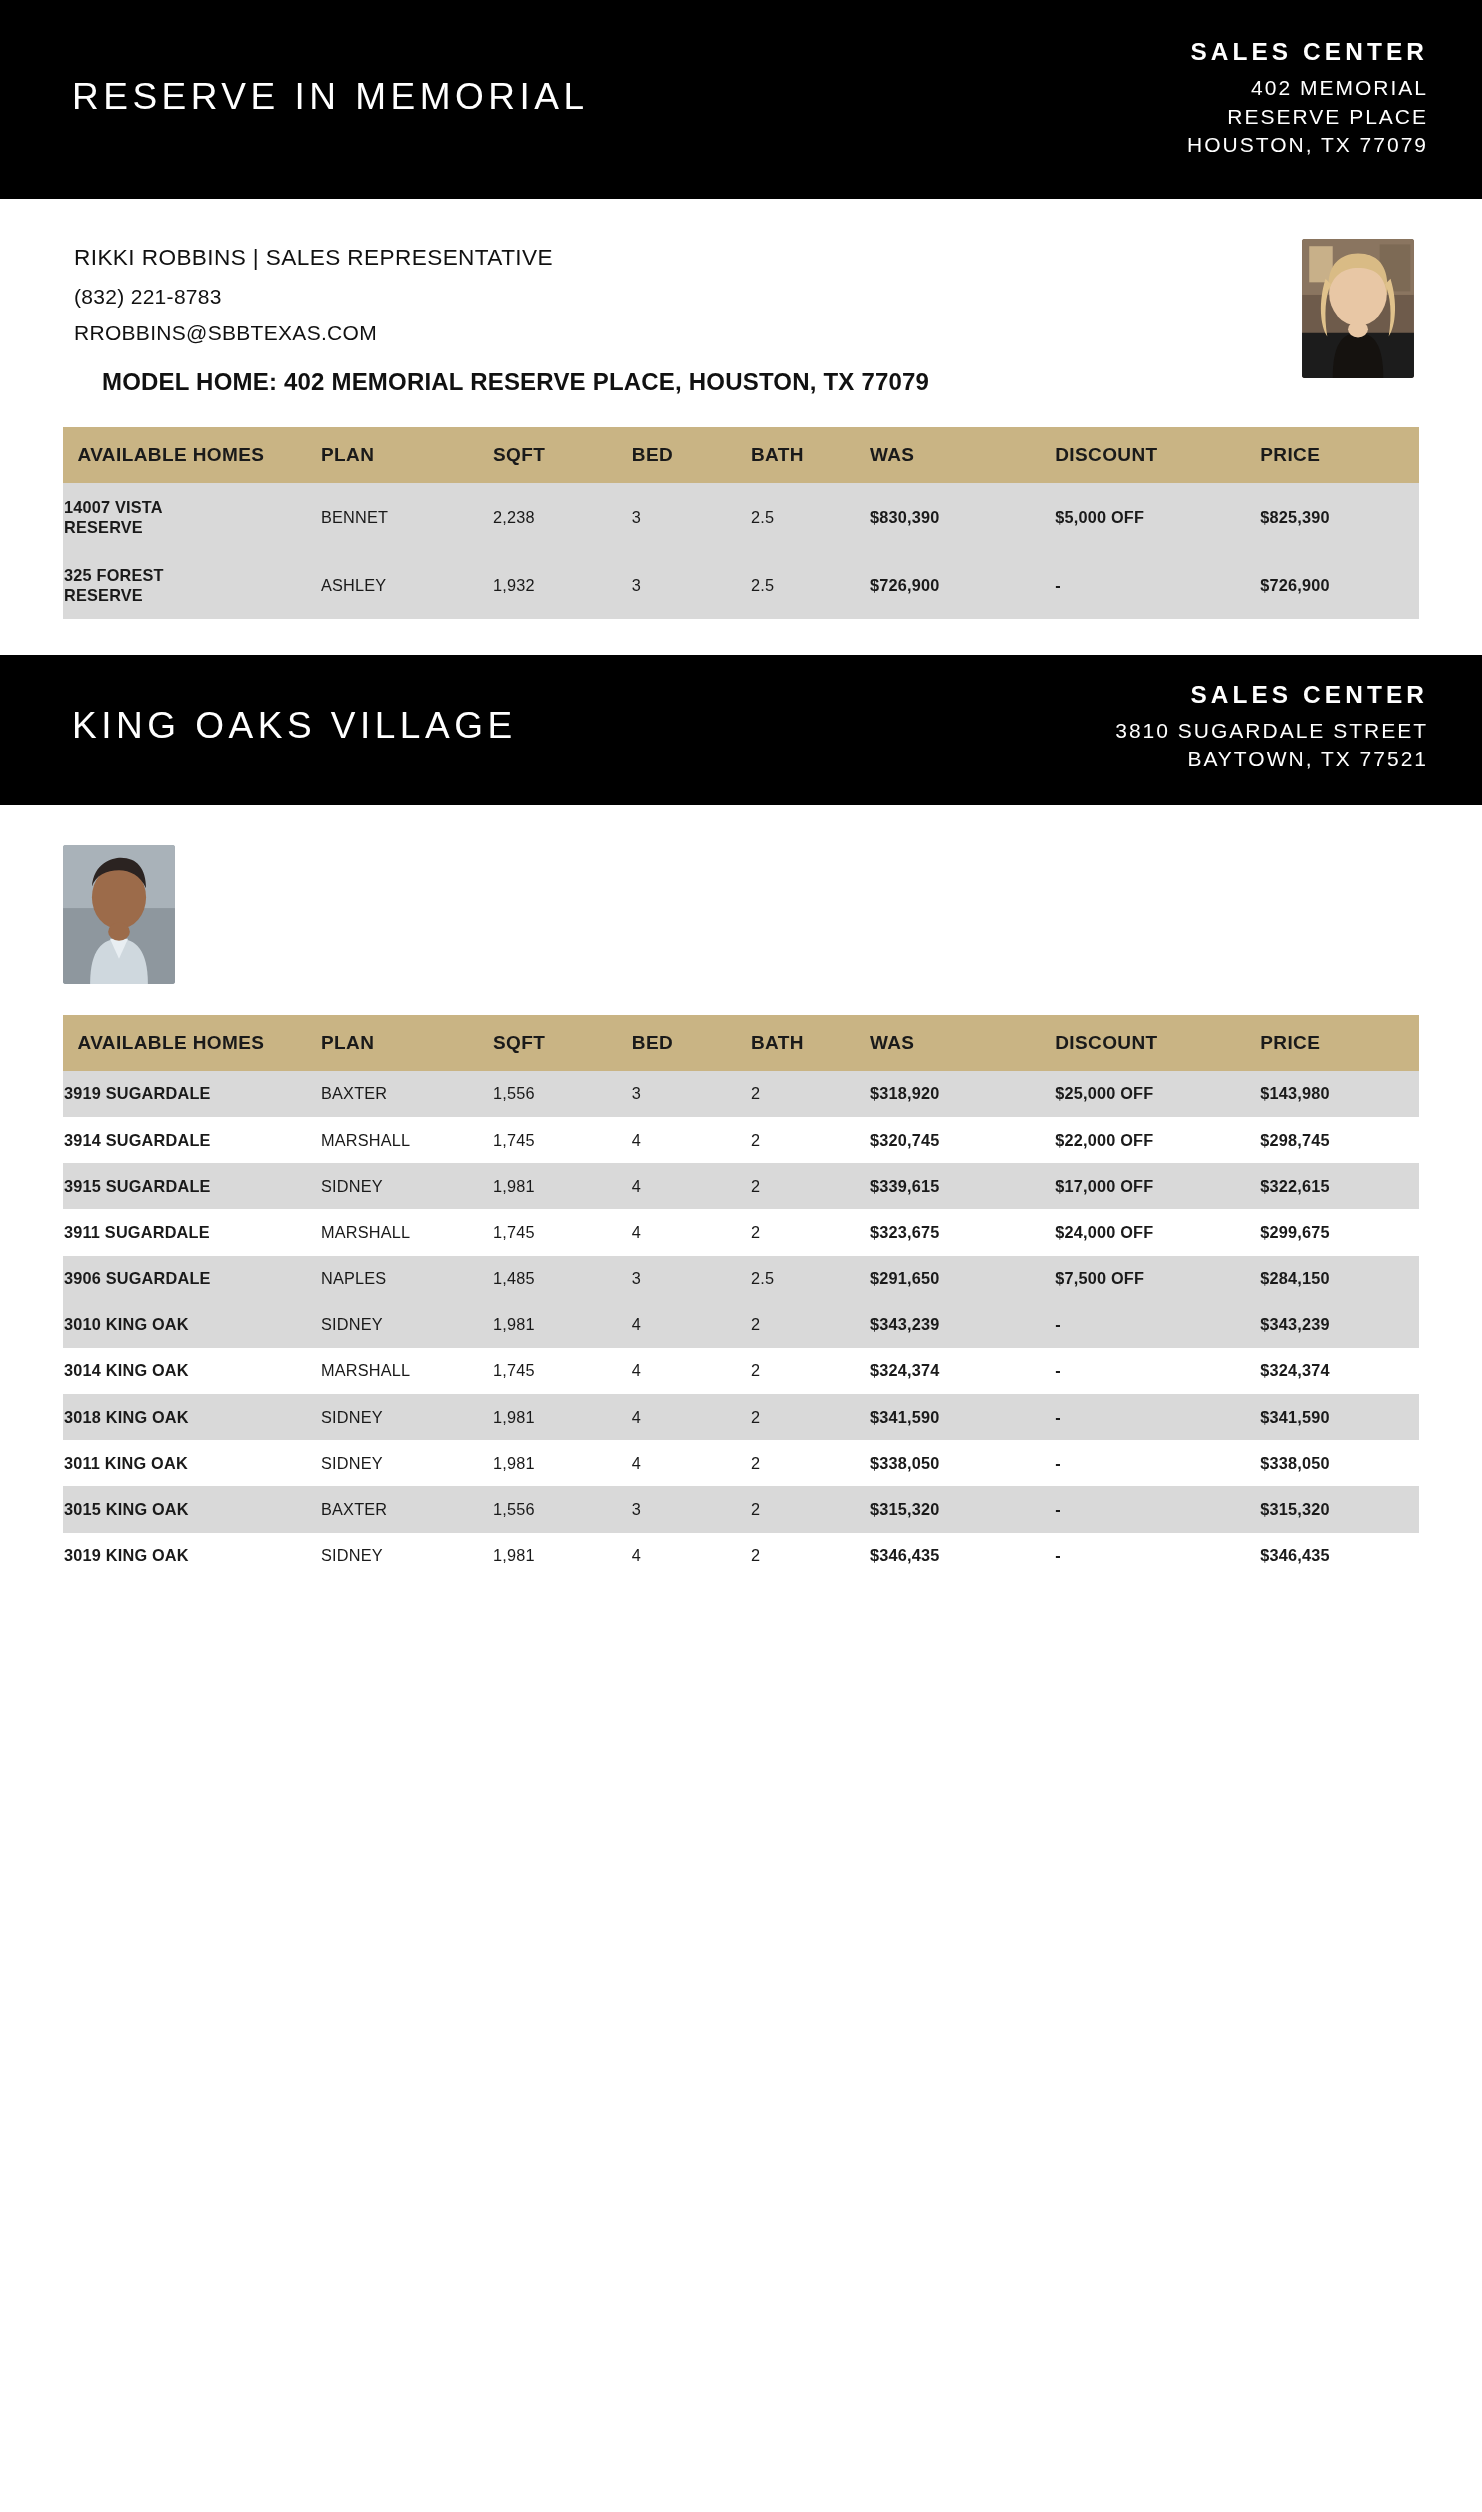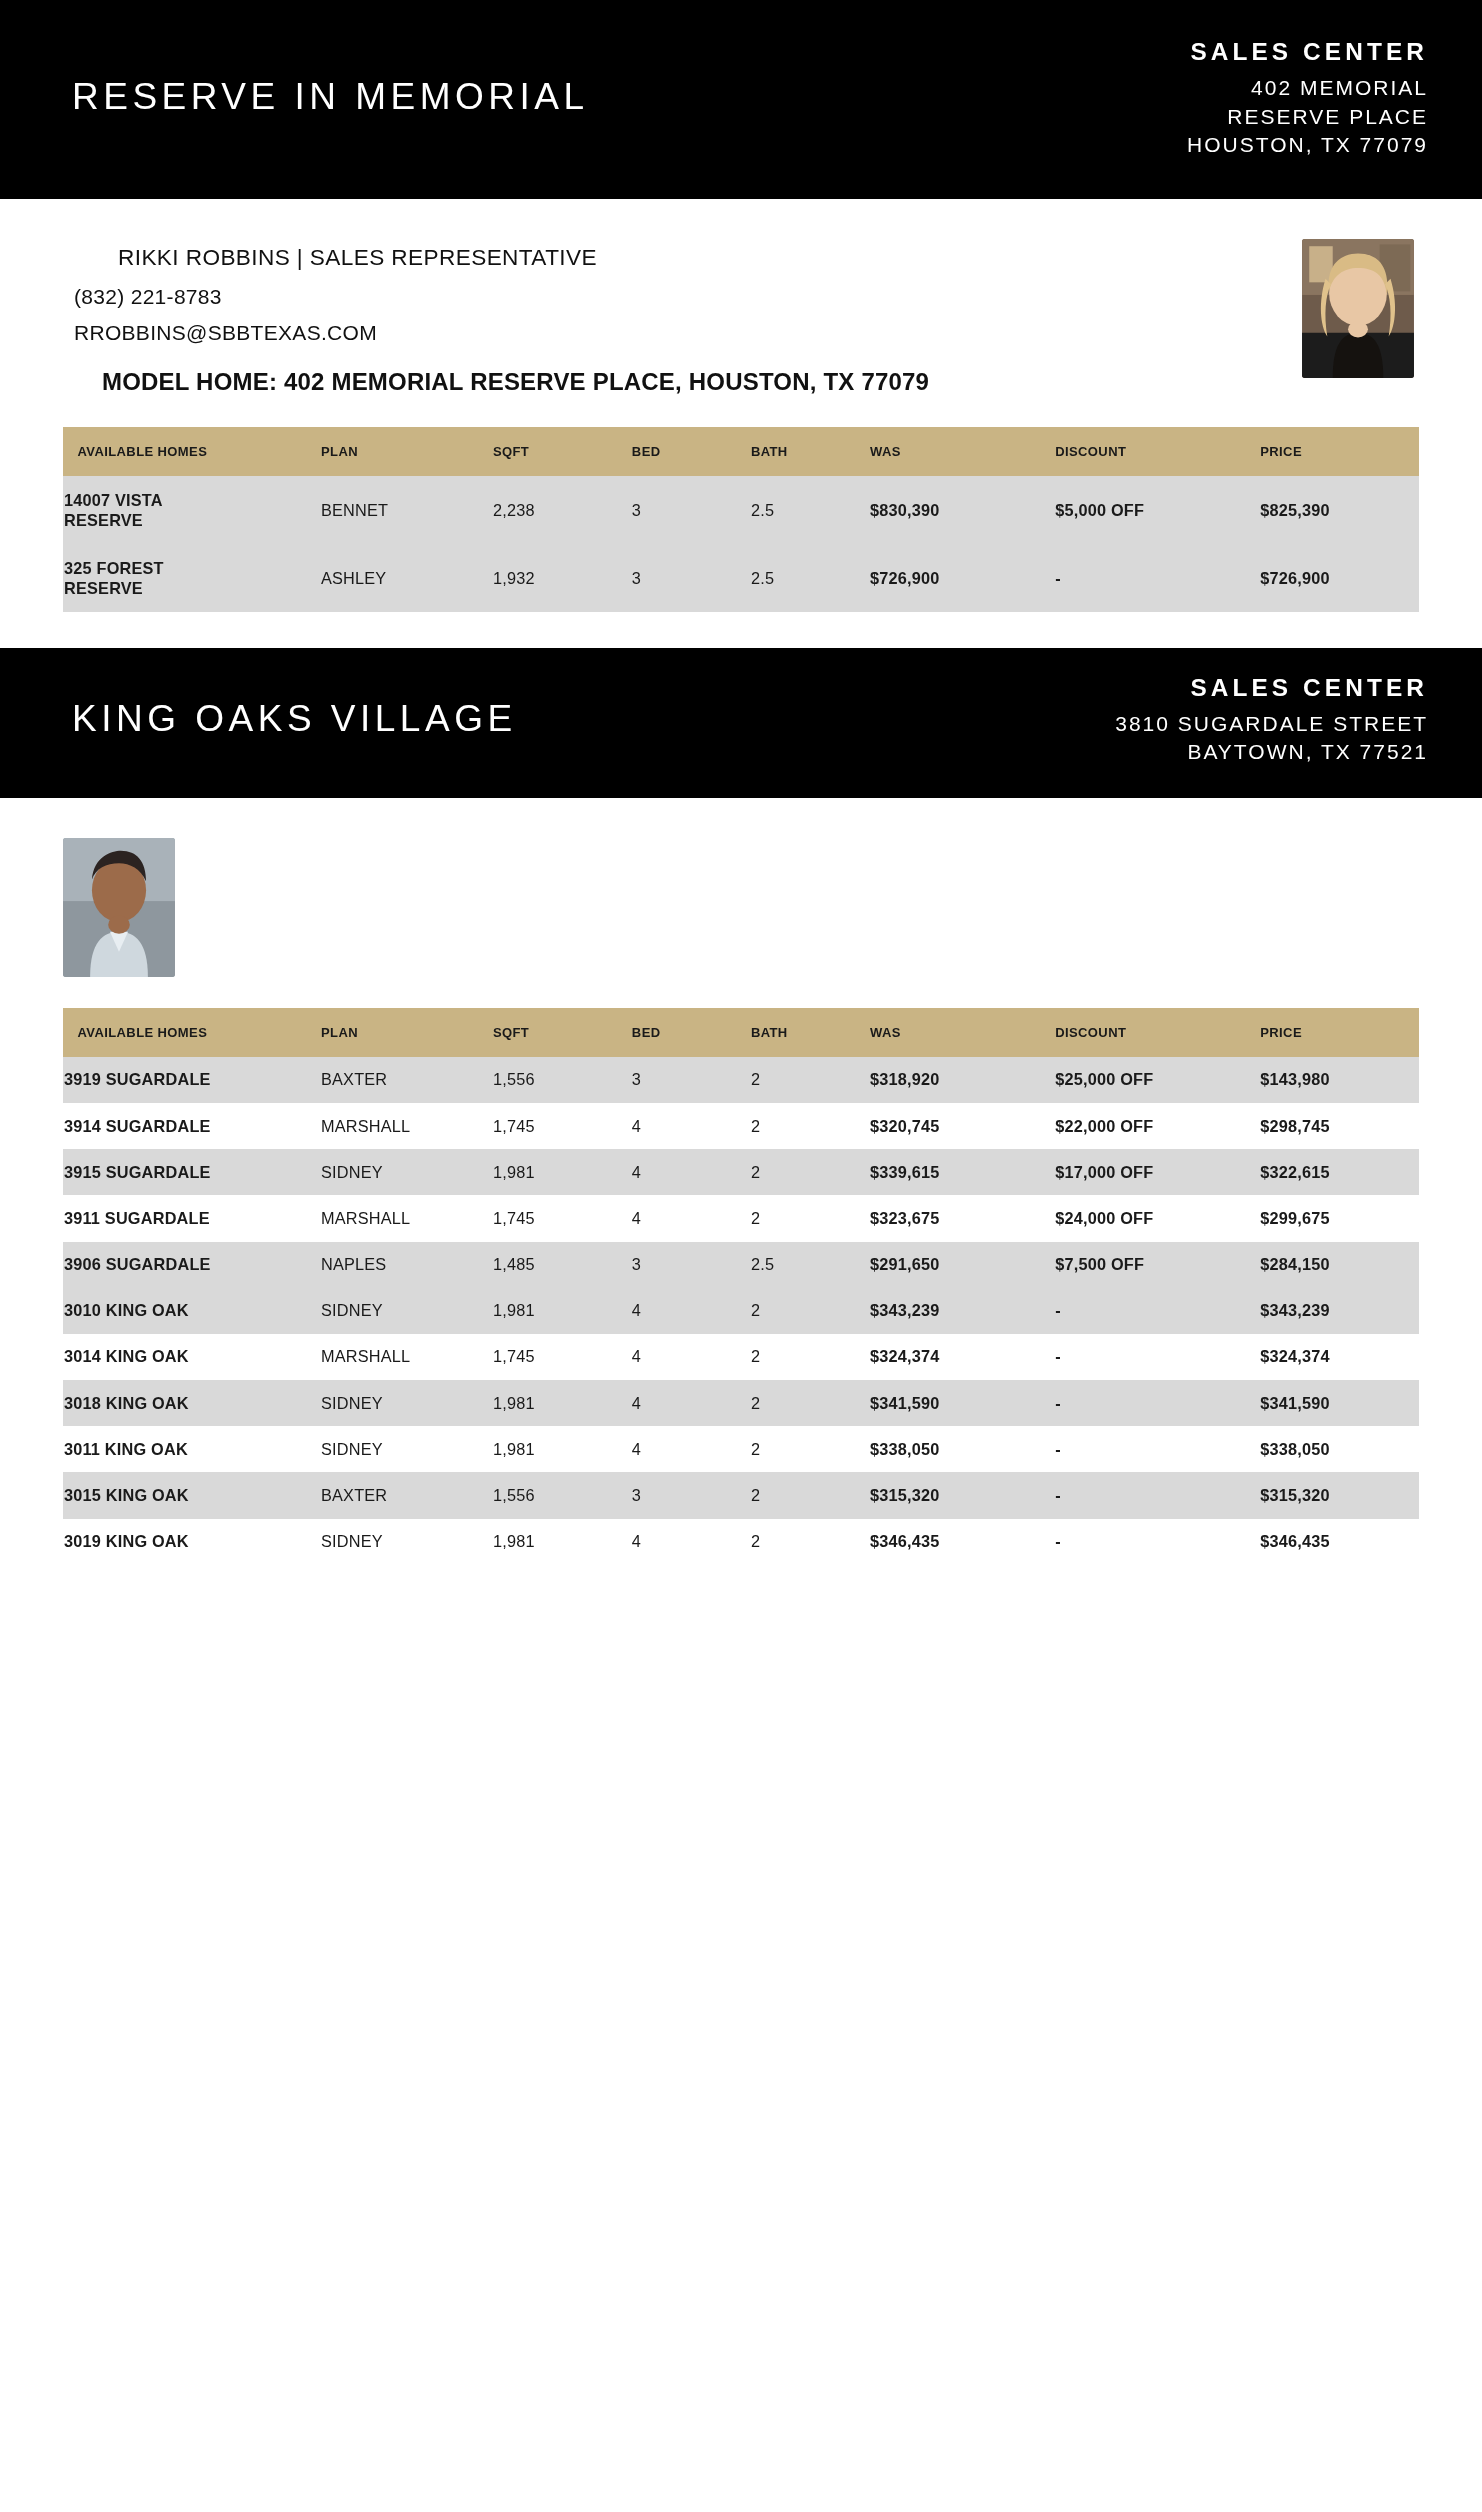--- a/index.html
+++ b/index.html
@@ -65,21 +65,20 @@
     display: flex;
     justify-content: space-between;
     align-items: flex-start;
   }
   .agent-info { padding-left: 11px; padding-top: 5.4px; }
   .agent-name {
     font-size: 22.6px;
     letter-spacing: 0.4px;
     margin-bottom: 14.5px;
     white-space: nowrap;
-    margin-left: 44px;
   }
   .agent-line {
     font-size: 21px;
     letter-spacing: 0.3px;
     margin-bottom: 11.7px;
   }
   .model-home {
     font-size: 24px;
     font-weight: bold;
     letter-spacing: 0.2px;
@@ -99,21 +98,21 @@
   
   table {
     width: 100%;
     border-collapse: collapse;
     margin-top: 31px;
     table-layout: fixed;
   }
   thead th {
     background: #c9b484;
     color: #1a1a1a;
-    font-size: 13px;
+    font-size: 19px;
     font-weight: bold;
     letter-spacing: 0.4px;
     text-align: left;
     padding: 17px 7.2px 17px 0;
     white-space: nowrap;
   }
   thead th:first-child { padding-left: 14.5px; }
   tbody td {
     font-size: 16.3px;
     padding: 13.6px 7.2px 13.6px 0;

